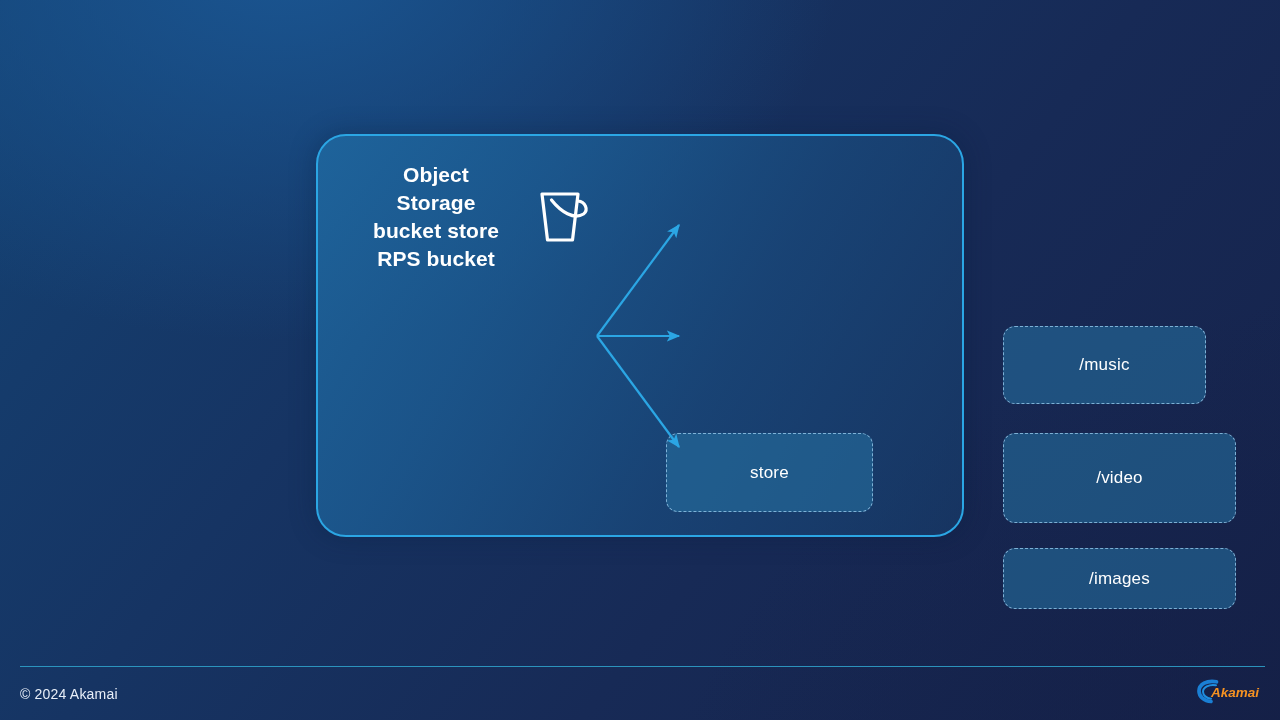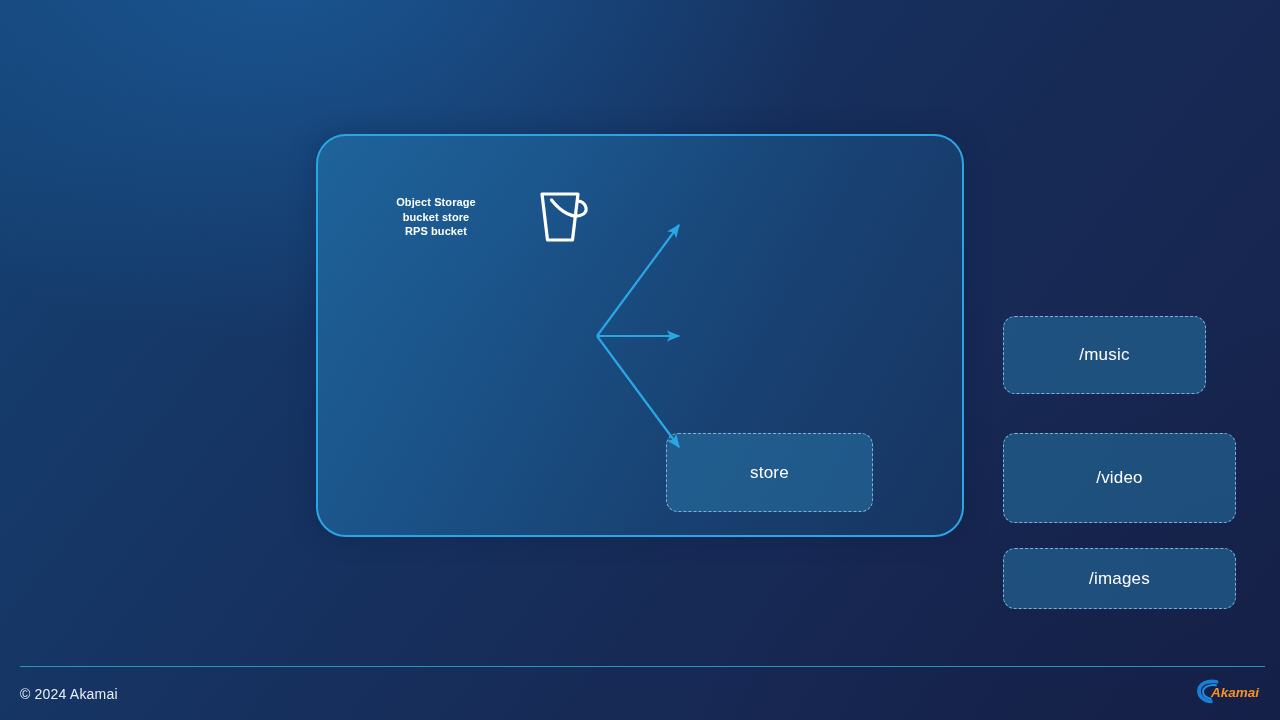--- a/index.html
+++ b/index.html
@@ -54,21 +54,21 @@
     top: 40px;
     width: 260px;
     height: 82px;
     display: flex;
     align-items: center;
     justify-content: flex-start;
     gap: 24px;
   }
   #bucket-label {
     color: #ffffff;
-    font-size: 11px;
+    font-size: 21px;
     font-weight: bold;
     line-height: 1.33;
     text-align: center;
     width: 148px;
     letter-spacing: 0.1px;
   }
   #bucket-icon {
     width: 62px;
     height: 62px;
     flex: 0 0 auto;
@@ -83,21 +83,21 @@
     background: rgba(38,112,160,0.58);
     display: flex;
     align-items: center;
     justify-content: center;
     color: #ffffff;
     font-size: 17px;
     letter-spacing: 0.2px;
   }
 
   #node-store   { left: 348px; top: 297px; width: 207px; height: 79px; }
-  #node-music   { left: 685px; top: 180px; width: 203px; height: 78px; }
+  #node-music   { left: 685px; top: 190px; width: 203px; height: 78px; }
   #node-video   { left: 685px; top: 297px; width: 233px; height: 90px; }
   #node-images  { left: 685px; top: 412px; width: 233px; height: 61px; }
 
   
   #arrow-layer {
     position: absolute;
     left: 0;
     top: 0;
     width: 1280px;
     height: 720px;

